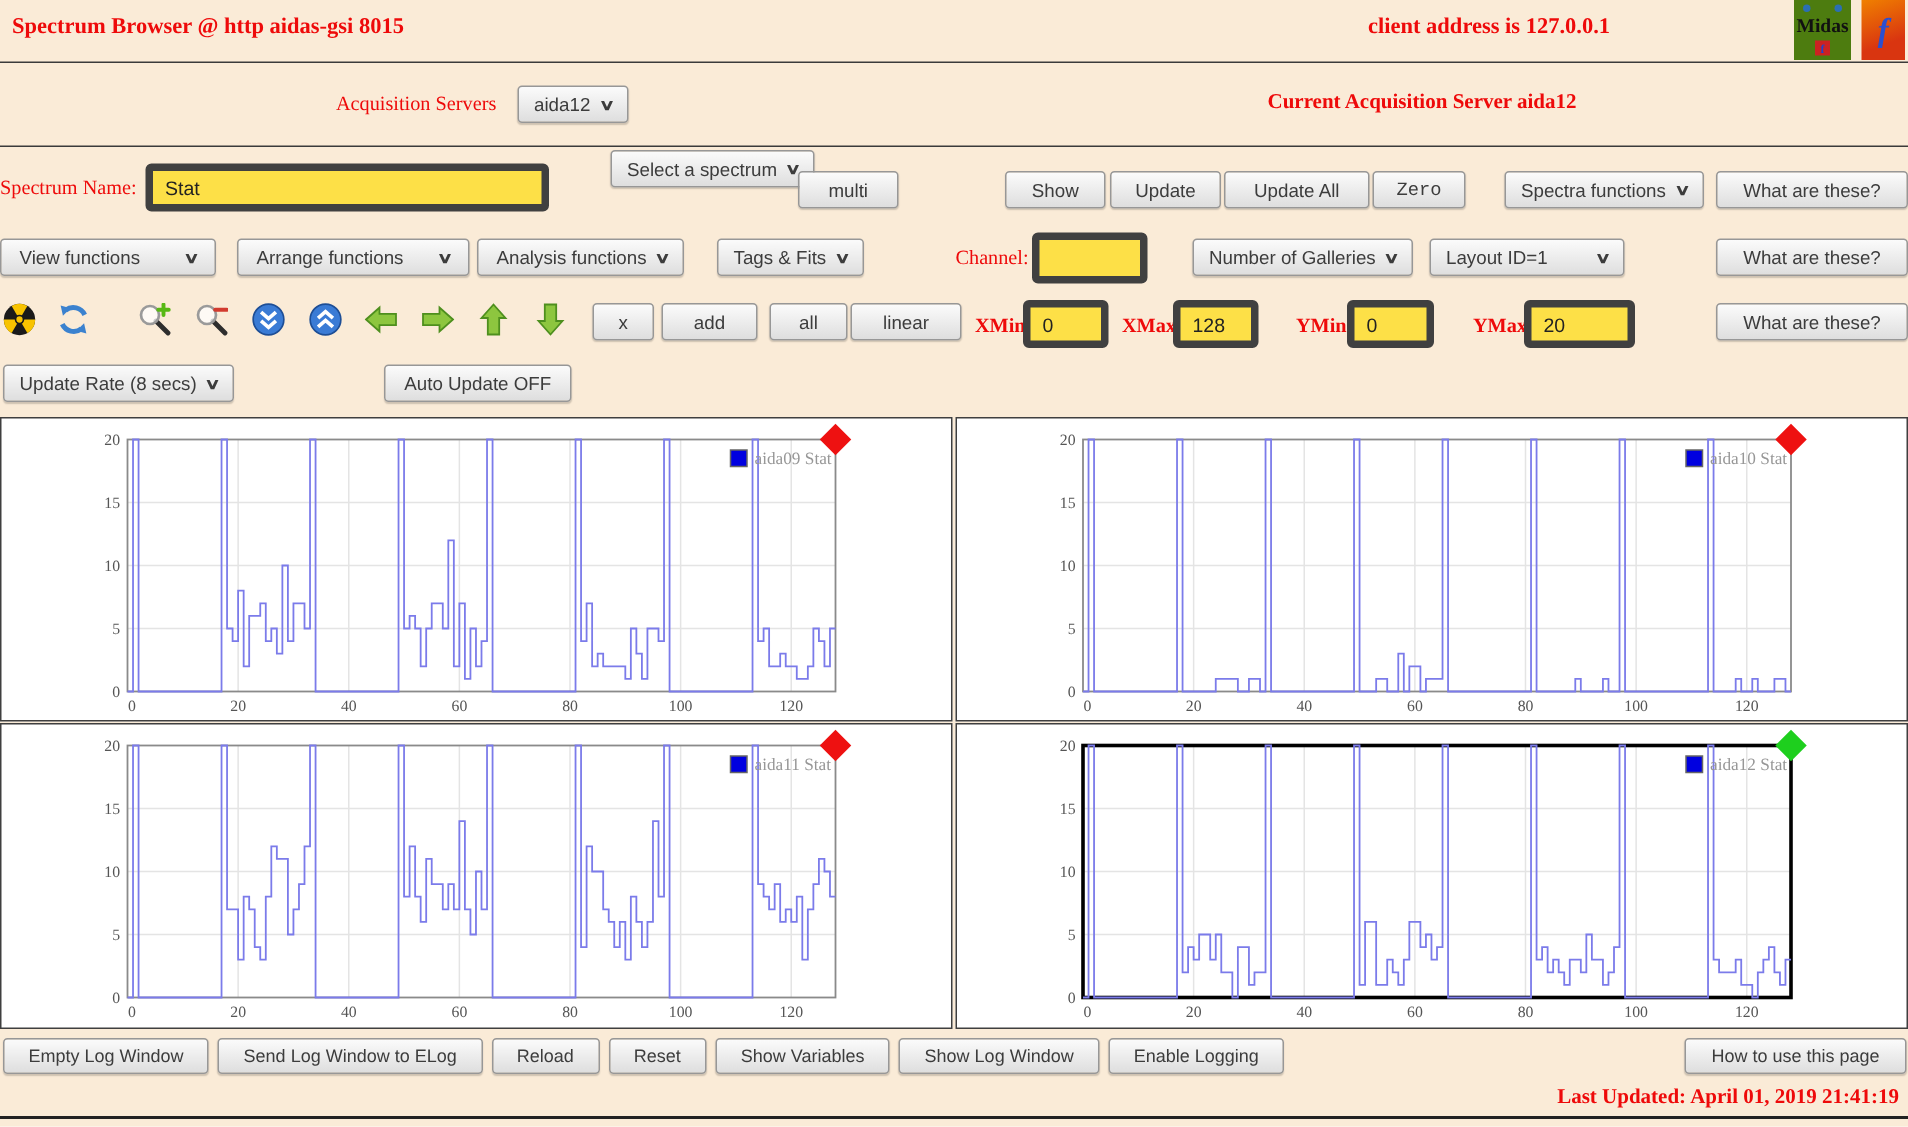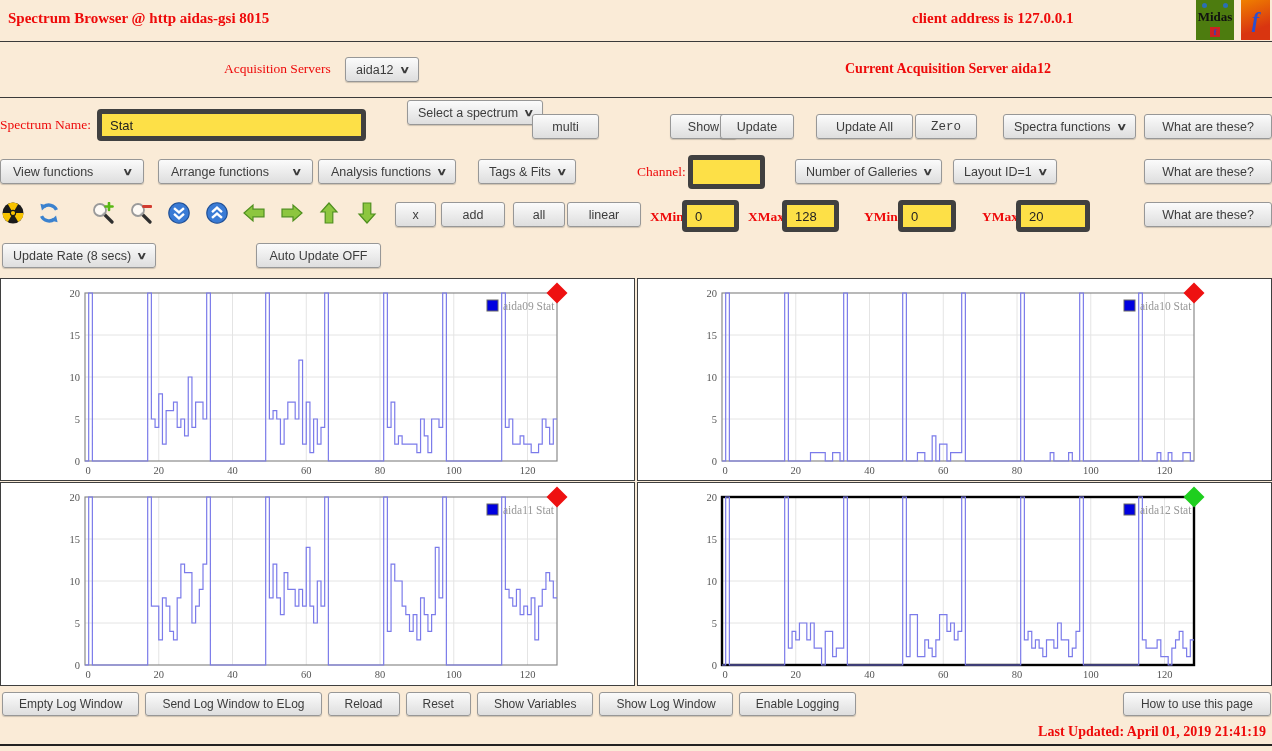--- a/index.html
+++ b/index.html
@@ -65,21 +65,21 @@
 
 <div class="row" style="top:98px;height:52px;">
   <div class="lbl redserif" style="left:0px;top:19px;">Spectrum Name:</div>
   <input class="inp" style="left: 97px; top: 11px; width: 269px;" value="Stat">
   <div class="btn" style="left:407px;top:2px;padding:0 10px;">
     <span>Select a spectrum</span>
         <span class="chev">∨</span>
   </div>
   <div class="btn" style="left:532px;top:16px;width:67px;">multi</div>
   <div class="btn" style="left:670px;top:16px;width:67px;">Show</div>
-  <div class="btn" style="left:720px;top:16px;width:74px;">Update</div>
+  <div class="btn" style="left:740px;top:16px;width:74px;">Update</div>
   <div class="btn" style="left:816px;top:16px;width:97px;">Update All</div>
   <div class="btn" style="left:915px;top:16px;width:62px;font-family:Liberation Mono, monospace;">Zero</div>
   <div class="btn" style="left:1003px;top:16px;padding:0 10px;">
     <span>Spectra functions</span>
         <span class="chev">∨</span>
   </div>
   <div class="btn" style="left:1144px;top:16px;width:128px;">What are these?</div>
 </div>
 
 <div class="row" style="top:150px;height:46px;">
@@ -98,21 +98,21 @@
   <div class="btn" style="left:478px;top:9px;padding:0 10px;">
     <span>Tags &amp; Fits</span>
         <span class="chev">∨</span>
   </div>
   <div class="lbl redserif" style="left:637px;top:14px;">Channel:</div>
   <input class="inp" style="left: 688px; top: 5px; width: 77px; height: 34px;" value="">
   <div class="btn" style="left:795px;top:9px;padding:0 10px;">
     <span>Number of Galleries</span>
         <span class="chev">∨</span>
   </div>
-  <div class="btn" style="left:953px;top:9px;padding:0 10px;">
+  <div class="btn" style="left:953px;top:9px;padding:0 10px;gap:26px;">
     <span>Layout ID=1</span>
         <span class="chev">∨</span>
   </div>
   <div class="btn" style="left:1144px;top:9px;width:128px;">What are these?</div>
 </div>
 
 <div class="row" style="top:196px;height:44px;">
   <svg class="icon" style="left:2px;" viewBox="0 0 20 20">
     <circle cx="10" cy="10" r="9.5" fill="#1a1a1a"></circle>
     <g fill="#f8c300">

